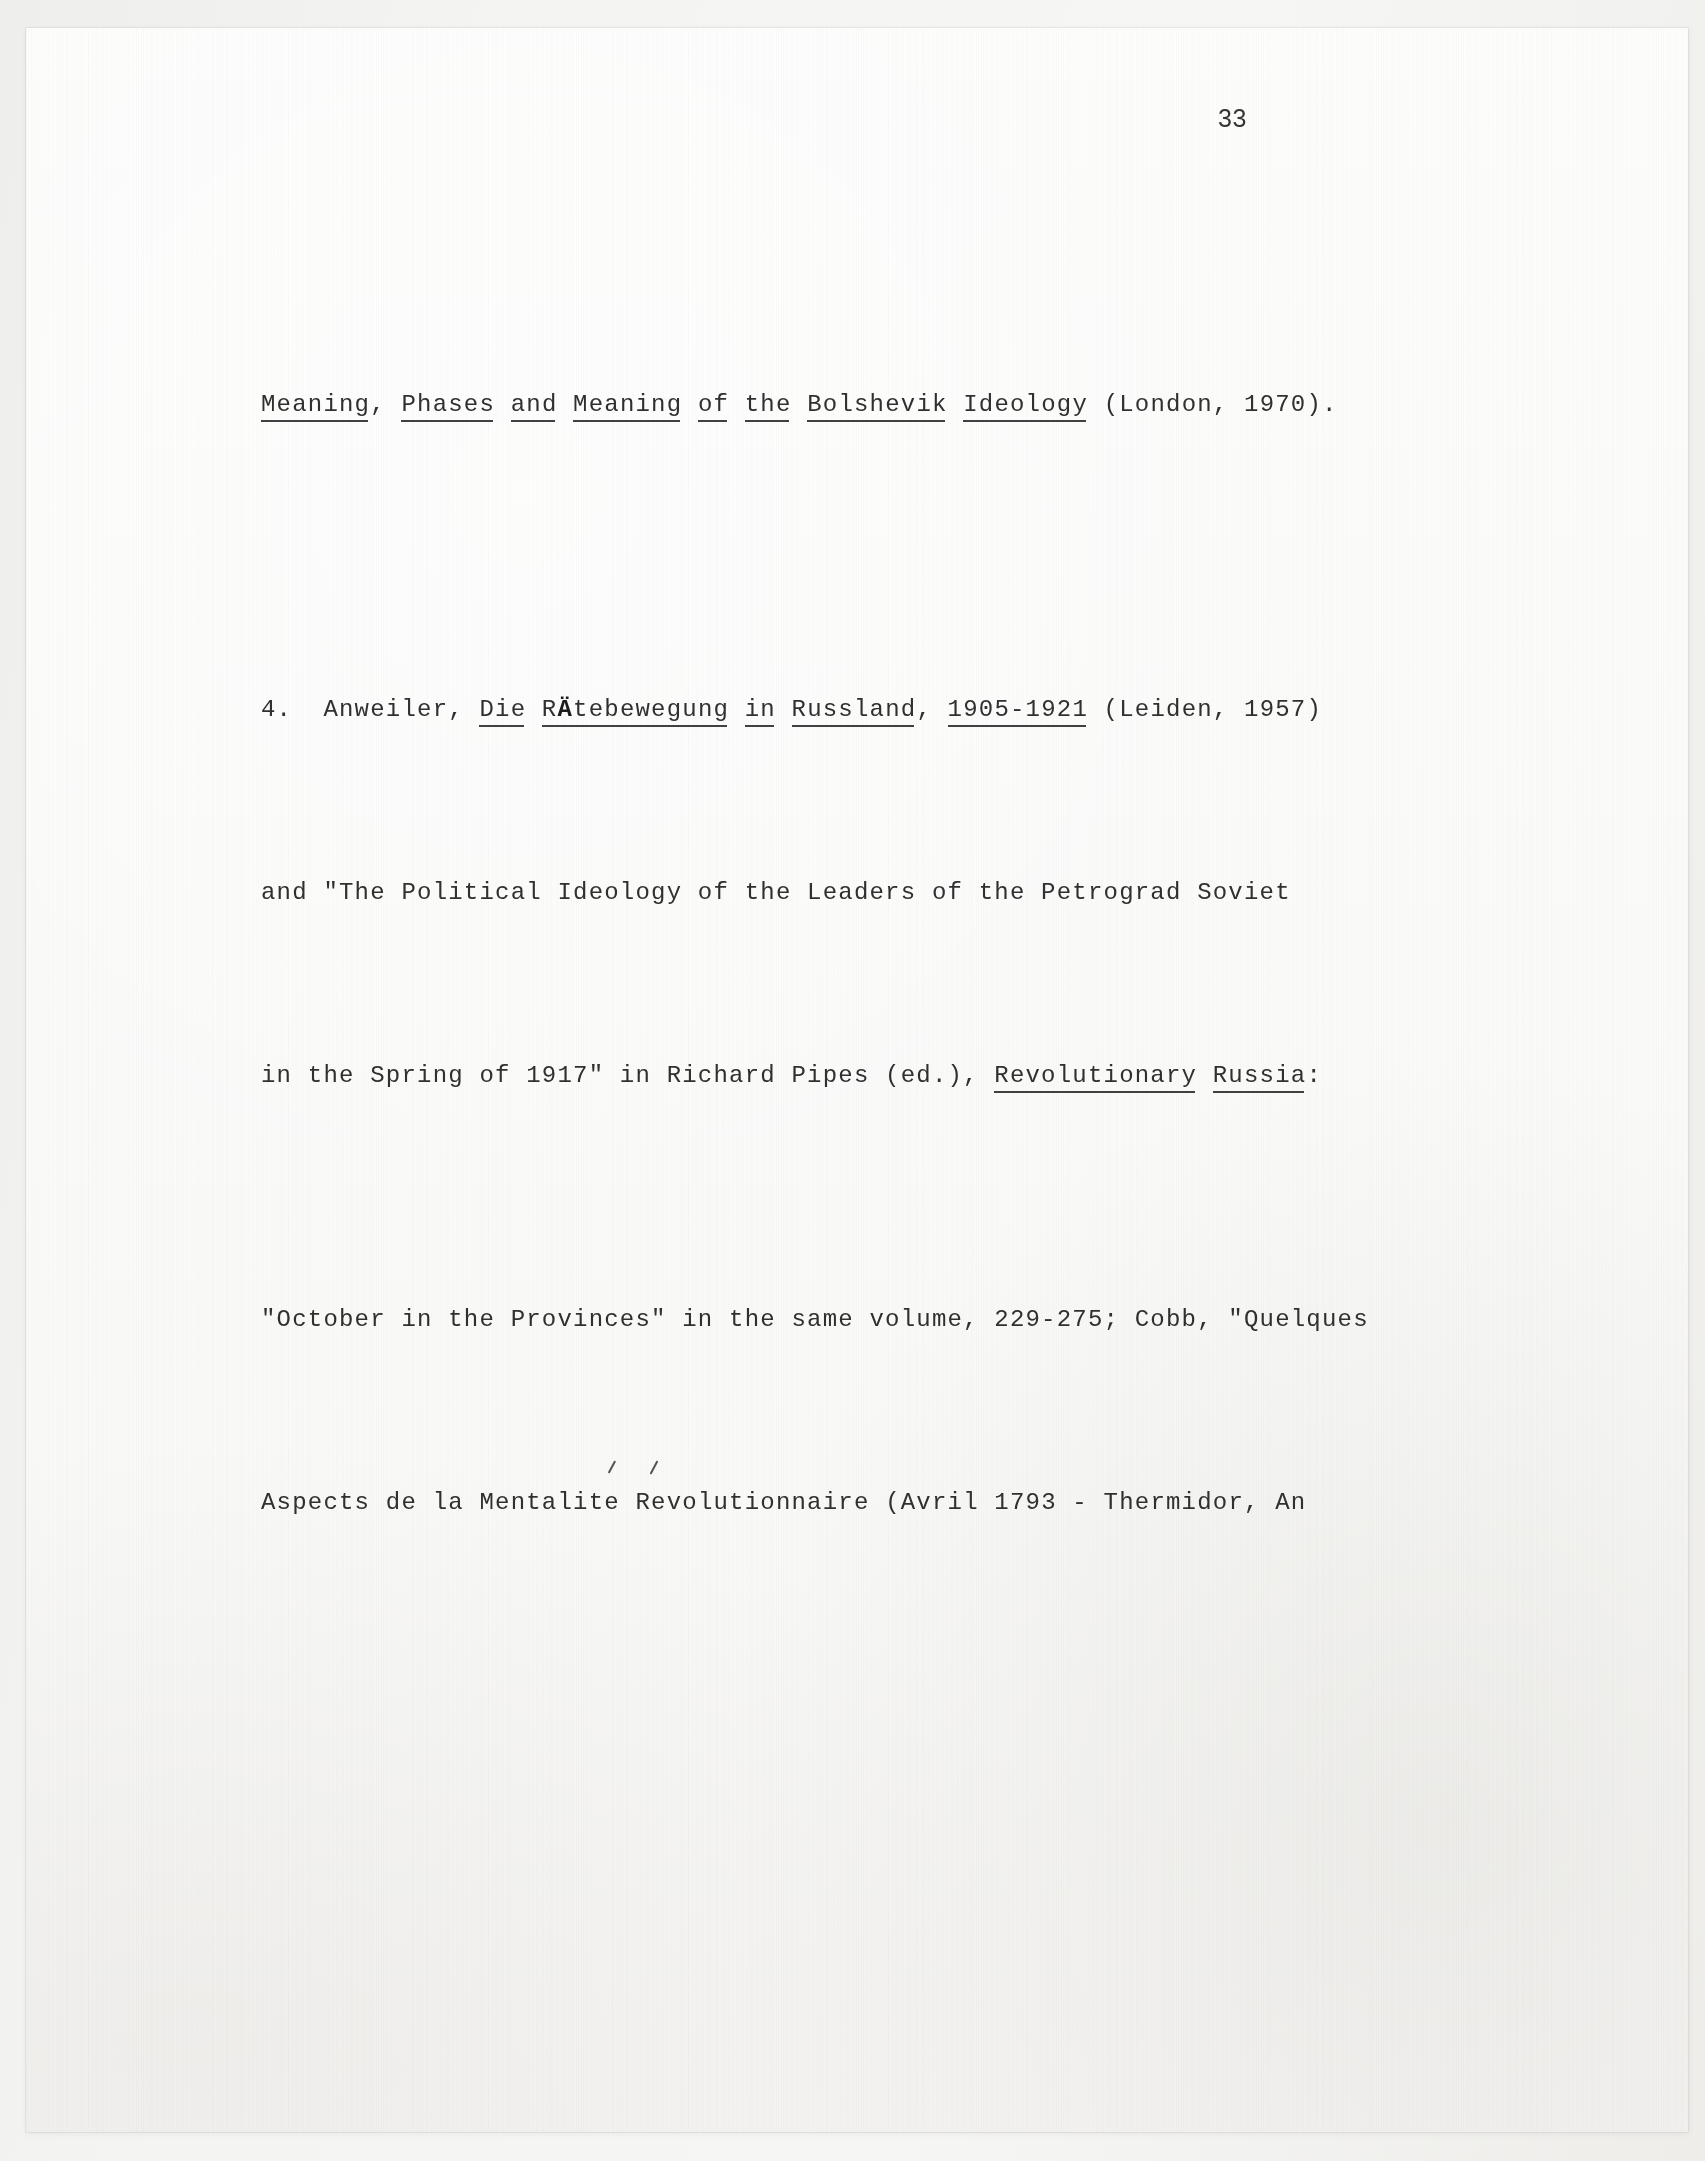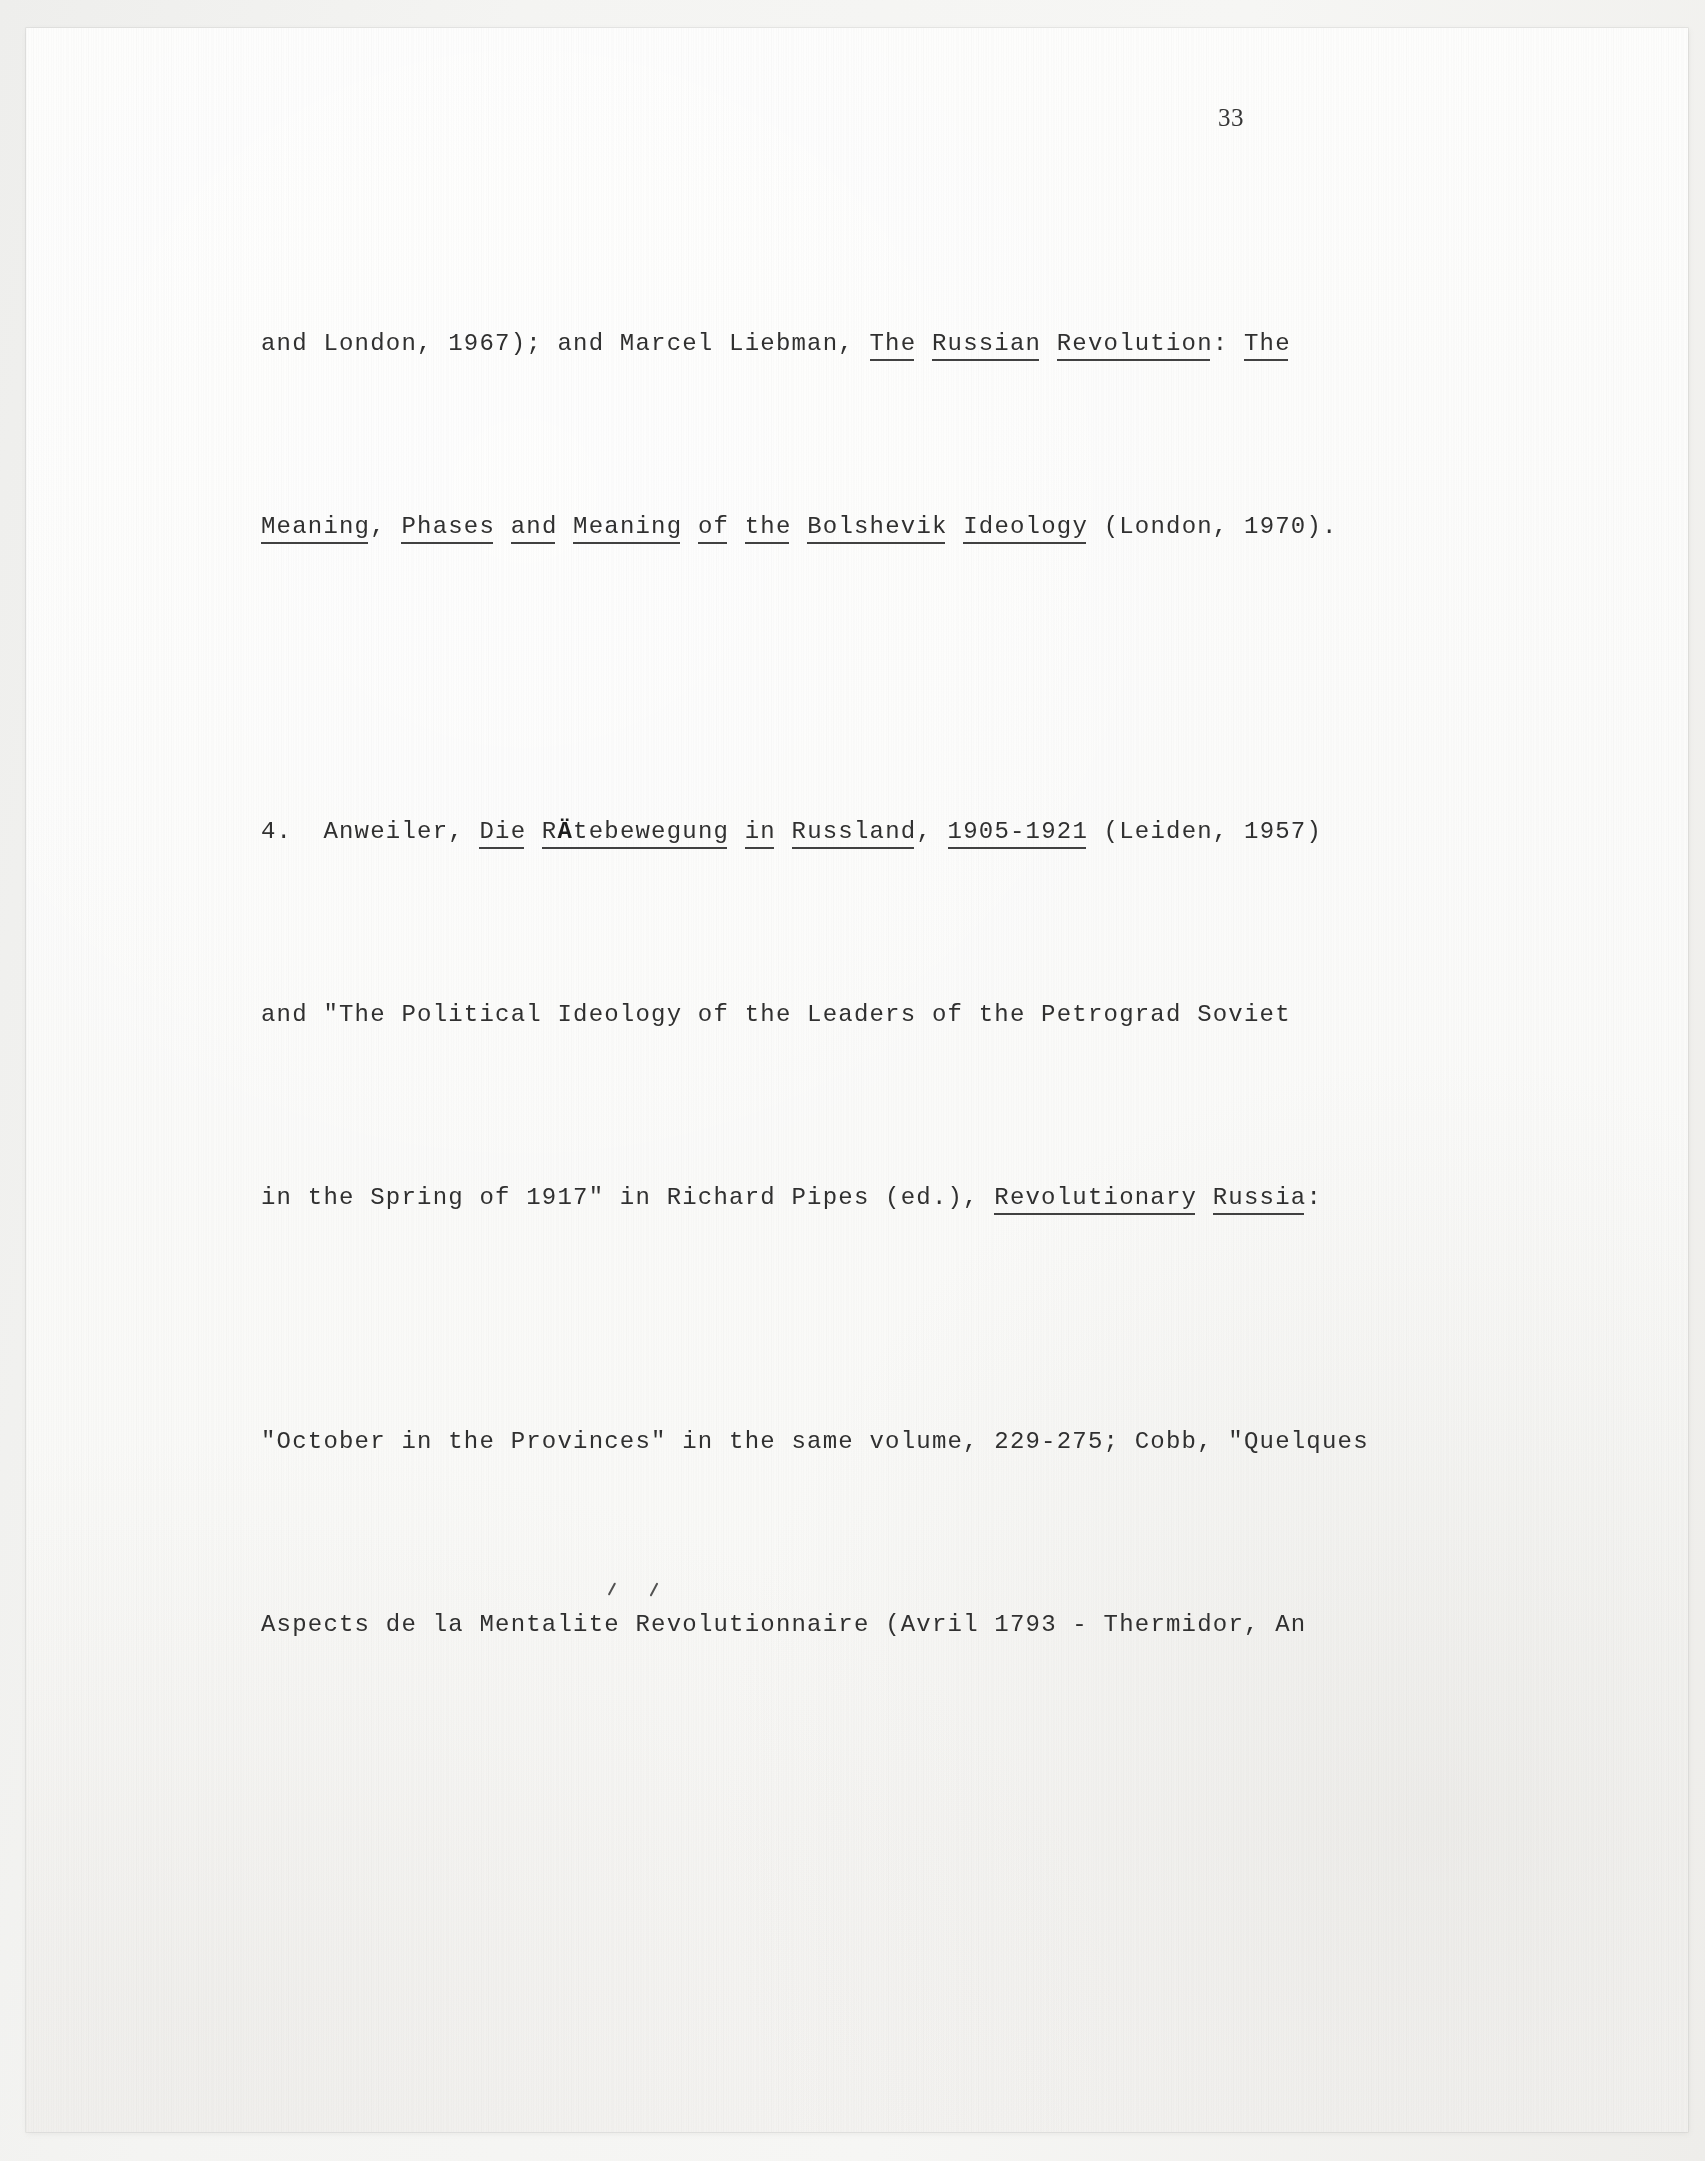--- a/index.html
+++ b/index.html
@@ -85,21 +85,21 @@
     color: #2a2a2a;
     letter-spacing: 1.2px;
     white-space: pre;
     -webkit-font-smoothing: antialiased;
   }
 
   .folio {
     position: absolute;
     top: 76px;
     left: 1192px;
-    font-family: Liberation Serif, serif;
+    font-family: Liberation Sans, sans-serif;
     font-size: 25px;
     letter-spacing: 0.6px;
     color: #2f2f2f;
   }
 
   .tline {
     height: 61px;
     display: block;
     white-space: pre;
   }
@@ -163,21 +163,20 @@
   <div class="scan-surround"></div>
 
   <div class="paper">
     <div class="paper-tone"></div>
     <div class="paper-grain"></div>
 
     <div class="folio">33</div>
 
     <div class="typescript">
 
-<span class="tline"><span>and London, 1967); and Marcel Liebman, </span><span class="u">The</span> <span class="u">Russian</span> <span class="u">Revolution</span><span>: </span><span class="u">The</span></span>
 
 <span class="tline"><span class="u">Meaning</span><span>, </span><span class="u">Phases</span><span> </span><span class="u">and</span><span> </span><span class="u">Meaning</span><span> </span><span class="u">of</span><span> </span><span class="u">the</span><span> </span><span class="u">Bolshevik</span><span> </span><span class="u">Ideology</span><span> (London, 1970).</span></span>
 
 
 
 <span class="tline"><span>4.  Anweiler, </span><span class="u">Die</span><span> </span><span class="u"><span>R</span><span class="umlaut-blob">Ä</span><span>tebewegung</span></span><span> </span><span class="u">in</span><span> </span><span class="u">Russland</span><span>, </span><span class="u">1905-1921</span><span> (Leiden, 1957)</span></span>
 
 <span class="tline">and "The Political Ideology of the Leaders of the Petrograd Soviet</span>
 
 <span class="tline"><span>in the Spring of 1917" in Richard Pipes (ed.), </span><span class="u">Revolutionary</span><span> </span><span class="u">Russia</span><span>:</span></span>

